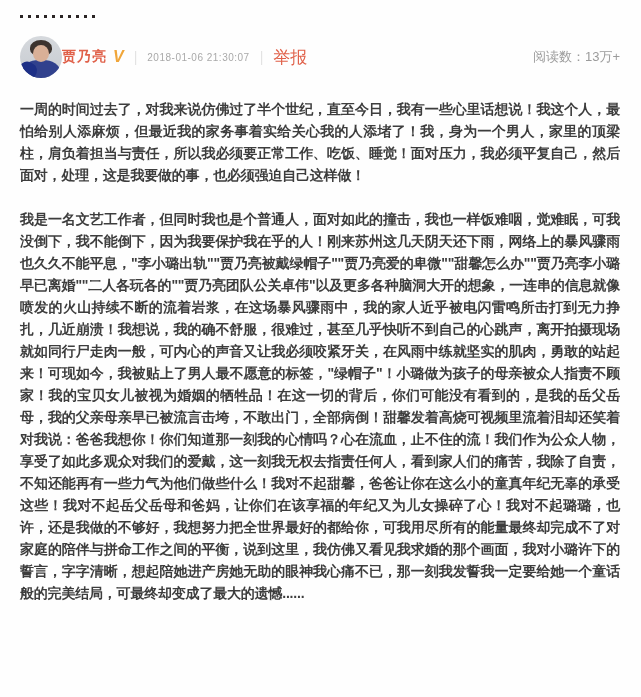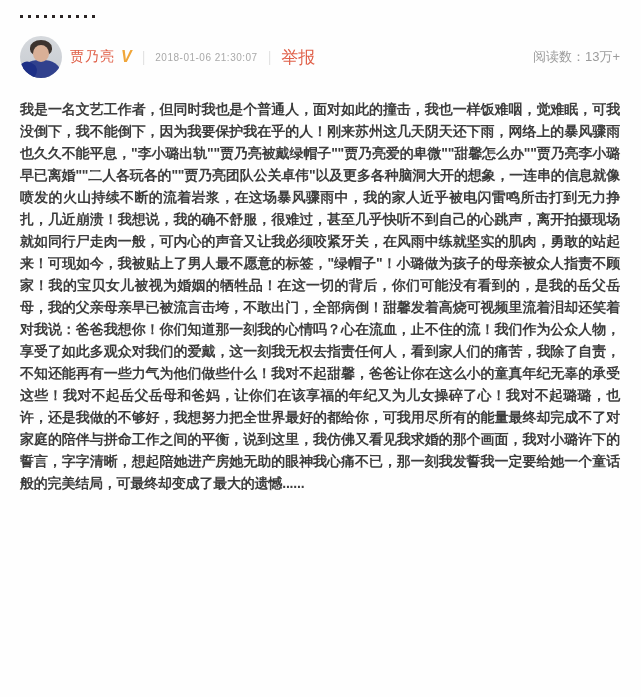--- a/index.html
+++ b/index.html
@@ -20,21 +20,21 @@
   
   .header{display:flex;align-items:center;height:46px;margin-bottom:18px;}
   .avatar{
     width:42px;height:42px;border-radius:50%;position:relative;overflow:hidden;
     background:linear-gradient(#d6d9dd,#c7cbd1);flex:0 0 auto;cursor:pointer;
   }
   .avatar .hair{position:absolute;left:10px;top:4px;width:22px;height:16px;border-radius:50% 50% 42% 42%;background:#3c332e;}
   .avatar .face{position:absolute;left:13px;top:9px;width:16px;height:17px;border-radius:50%;background:#d9b097;}
   .avatar .torso{position:absolute;left:2px;top:24px;width:38px;height:24px;border-radius:45% 45% 0 0;background:#31418d;}
   .avatar .sash{position:absolute;left:-2px;top:26px;width:18px;height:20px;border-radius:40%;background:#1d2f86;transform:rotate(28deg);}
-  .author{color:var(--accent);font-size:14px;font-weight:400;margin-left:8px;letter-spacing:1px;cursor:pointer;}
+  .author{color:var(--accent);font-size:14px;font-weight:700;margin-left:0;letter-spacing:1px;cursor:pointer;}
   .vbadge{color:var(--badge);font-size:16px;font-weight:900;font-style:italic;margin-left:6px;}
   .hsep{color:var(--divider);font-size:14px;margin:0 10px;}
   .timestamp{color:#a9a9a9;font-size:10px;letter-spacing:0.5px;}
   .report{color:var(--accent);font-size:17px;cursor:pointer;}
   .readcount{color:var(--muted);font-size:13px;margin-left:auto;}
   
   .content p{
     font-size:14px;line-height:22px;letter-spacing:-0.2px;
     text-align:justify;font-weight:600;color:var(--text);
     margin-bottom:22px;word-break:break-all;
@@ -68,16 +68,17 @@
     <span class="author">贾乃亮</span>
     <span class="vbadge">V</span>
     <span class="hsep">|</span>
     <span class="timestamp">2018-01-06 21:30:07</span>
     <span class="hsep">|</span>
     <span class="report">举报</span>
     <span class="readcount">阅读数：13万+</span>
   </div>
 
   <div class="content">
+    <p>一周的时间过去了，对我来说仿佛过了半个世纪，直至今日，我有一些心里话想说！我这个人，最怕给别人添麻烦，但最近我的家务事着实给关心我的人添堵了！我，身为一个男人，家里的顶梁柱，肩负着担当与责任，所以我必须要正常工作、吃饭、睡觉！面对压力，我必须平复自己，然后面对，处理，这是我要做的事，也必须强迫自己这样做！</p>
     <p>我是一名文艺工作者，但同时我也是个普通人，面对如此的撞击，我也一样饭难咽，觉难眠，可我没倒下，我不能倒下，因为我要保护我在乎的人！刚来苏州这几天阴天还下雨，网络上的暴风骤雨也久久不能平息，"李小璐出轨""贾乃亮被戴绿帽子""贾乃亮爱的卑微""甜馨怎么办""贾乃亮李小璐早已离婚""二人各玩各的""贾乃亮团队公关卓伟"以及更多各种脑洞大开的想象，一连串的信息就像喷发的火山持续不断的流着岩浆，在这场暴风骤雨中，我的家人近乎被电闪雷鸣所击打到无力挣扎，几近崩溃！我想说，我的确不舒服，很难过，甚至几乎快听不到自己的心跳声，离开拍摄现场就如同行尸走肉一般，可内心的声音又让我必须咬紧牙关，在风雨中练就坚实的肌肉，勇敢的站起来！可现如今，我被贴上了男人最不愿意的标签，"绿帽子"！小璐做为孩子的母亲被众人指责不顾家！我的宝贝女儿被视为婚姻的牺牲品！在这一切的背后，你们可能没有看到的，是我的岳父岳母，我的父亲母亲早已被流言击垮，不敢出门，全部病倒！甜馨发着高烧可视频里流着泪却还笑着对我说：爸爸我想你！你们知道那一刻我的心情吗？心在流血，止不住的流！我们作为公众人物，享受了如此多观众对我们的爱戴，这一刻我无权去指责任何人，看到家人们的痛苦，我除了自责，不知还能再有一些力气为他们做些什么！我对不起甜馨，爸爸让你在这么小的童真年纪无辜的承受这些！我对不起岳父岳母和爸妈，让你们在该享福的年纪又为儿女操碎了心！我对不起璐璐，也许，还是我做的不够好，我想努力把全世界最好的都给你，可我用尽所有的能量最终却完成不了对家庭的陪伴与拼命工作之间的平衡，说到这里，我仿佛又看见我求婚的那个画面，我对小璐许下的誓言，字字清晰，想起陪她进产房她无助的眼神我心痛不已，那一刻我发誓我一定要给她一个童话般的完美结局，可最终却变成了最大的遗憾......</p>
   </div>
 
 </div>
 
 </body></html>

